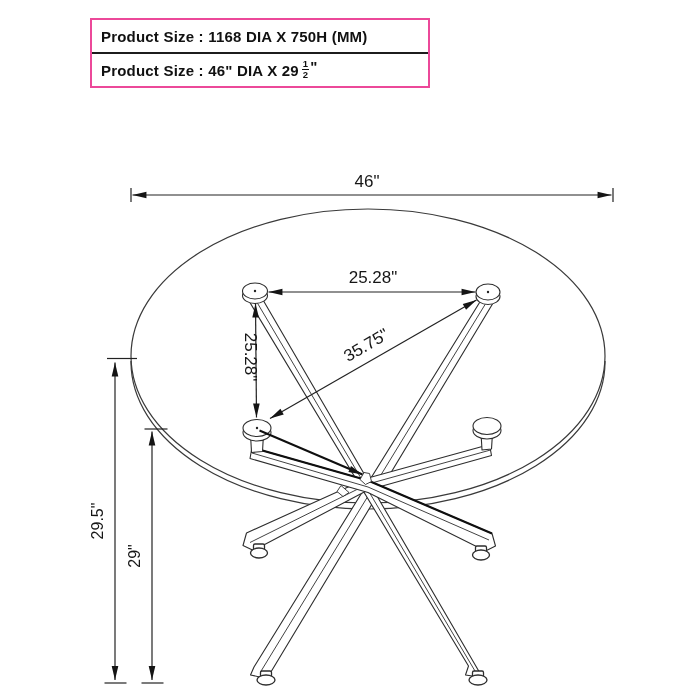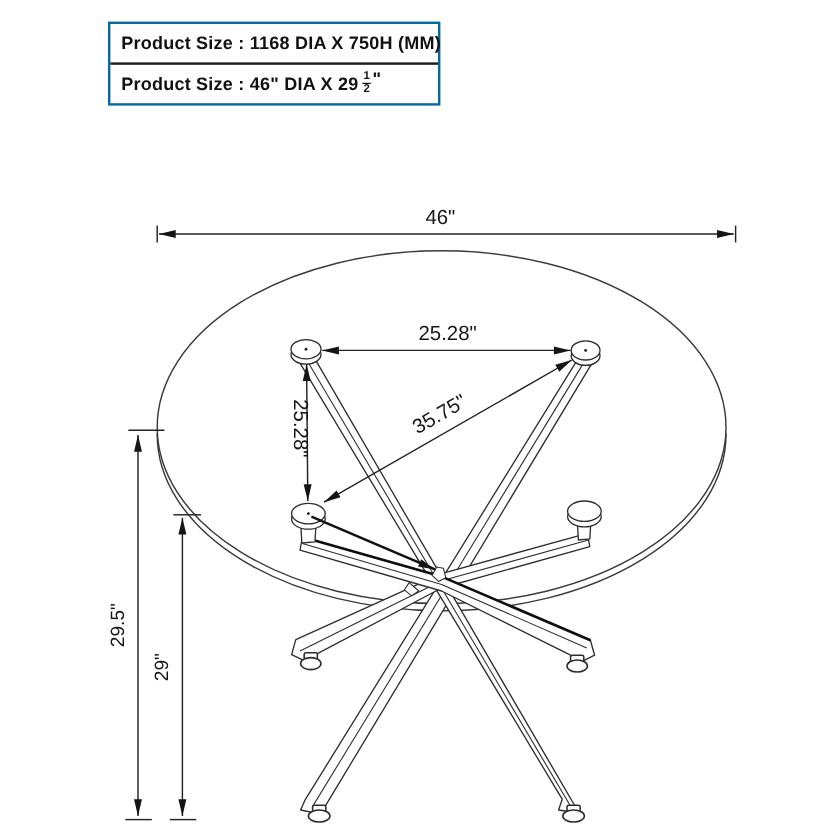--- a/index.html
+++ b/index.html
@@ -5,22 +5,22 @@
   html,body{margin:0;padding:0;background:#ffffff;}
   .canvas{
     position:relative;
     width:700px;height:700px;
     background:#ffffff;
     font-family:"Liberation Sans", sans-serif;
     overflow:hidden;
   }
   .spec-box{
     position:absolute;
-    left:90px;top:18px;width:277px;
-    border:2px solid #0369a1;
+    left:90px;top:18px;width:340px;
+    border:2px solid #ec4899;
     background:#fff;
     box-sizing:border-box;
   }
   .spec-row{
     height:32px;
     display:flex;
     align-items:center;
     padding-left:9px;
     font-size:15px;
     font-weight:bold;

